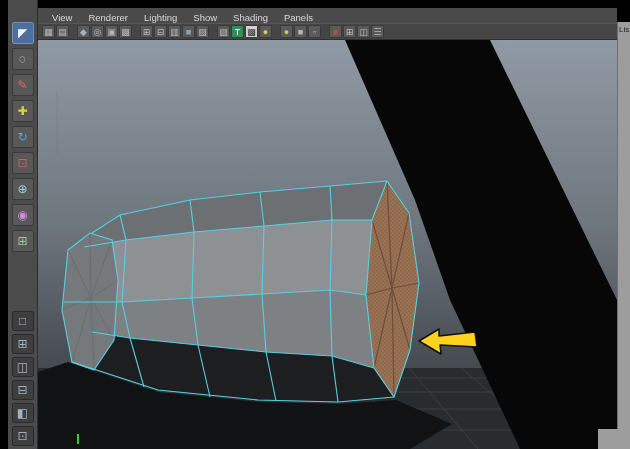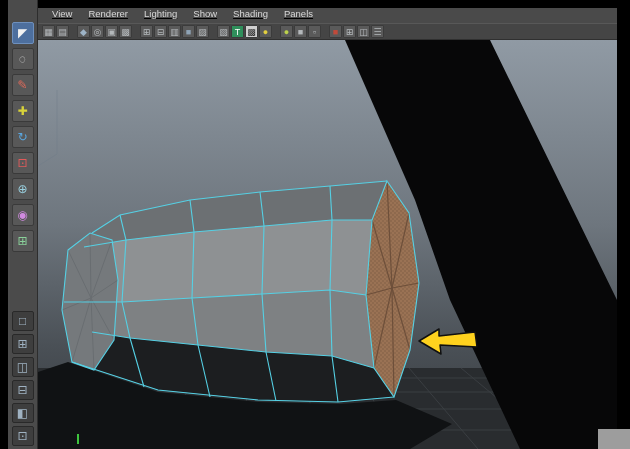--- a/index.html
+++ b/index.html
@@ -10,21 +10,21 @@
            border-right:1px solid #2d2d2d;display:flex;flex-direction:column;align-items:center;
            padding-top:22px;box-sizing:border-box;}
   .tool{width:22px;height:22px;margin-bottom:4px;background:#585858;border:1px solid #3a3a3a;
         border-radius:2px;font-size:12px;line-height:21px;text-align:center;color:#ddd;box-sizing:border-box;}
   .tool.selected{background:#4d6f9e;border-color:#6e90bd;}
   .toolbox-spacer{flex:1;}
   .layout-btn{width:22px;height:20px;margin-bottom:3px;background:#3e3e3e;border:1px solid #292929;
         border-radius:2px;font-size:12px;line-height:18px;text-align:center;color:#9fb2c2;box-sizing:border-box;}
   
   .menubar{position:absolute;left:38px;top:8px;width:579px;height:15px;background:#4a4a4a;
-           display:flex;align-items:flex-start;padding-left:6px;box-sizing:border-box;text-decoration:underline;}
+           display:flex;align-items:flex-end;padding-left:6px;box-sizing:border-box;}
   .menu-item{color:#d9d9d9;font-size:9.5px;padding:0 8px;white-space:nowrap;}
   
   .shelf{position:absolute;left:38px;top:23px;width:579px;height:17px;background:#454545;
          border-top:1px solid #585858;border-bottom:1px solid #303030;display:flex;align-items:center;
          padding-left:4px;box-sizing:border-box;}
   .shelf-icon{width:13px;height:13px;margin-right:1px;background:#5a5a5a;border:1px solid #3b3b3b;
          font-size:9px;line-height:12px;text-align:center;box-sizing:border-box;border-radius:1px;}
   .shelf-icon.gap{margin-left:7px;}
   
   .viewport{position:absolute;left:38px;top:40px;width:579px;height:409px;}
@@ -178,15 +178,18 @@
       </g>
 
       <polygon fill="#070708" points="307,0 452,0 579,260 579,409 482,409 412,260 377,160"></polygon>
 
       <line x1="40" y1="394" x2="40" y2="404" stroke="#3ec43e" stroke-width="2"></line>
 
       <polygon points="381,301 401,289 401,296 437,292 439,307 402,305 403,314" fill="#ffd21e" stroke="#101010" stroke-width="1.5" stroke-linejoin="round"></polygon>
     </svg>
   </div>
 
+  <div class="right-panel">
+    <div class="right-panel-label">Lis</div>
+  </div>
   <div class="panel-corner"></div>
 
 </div>
 
 </body></html>

